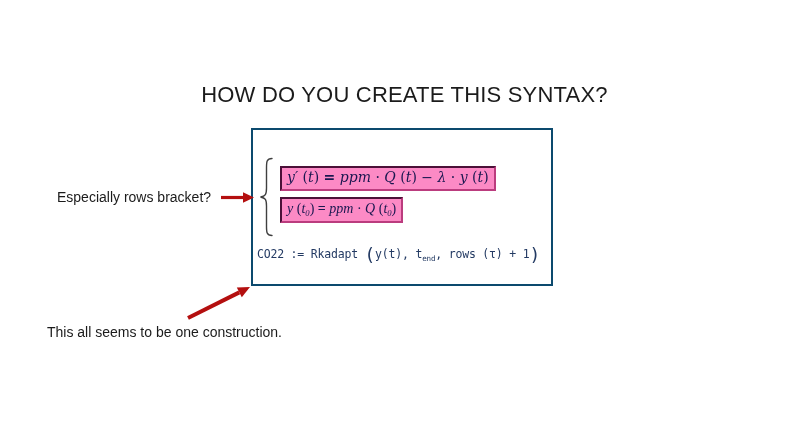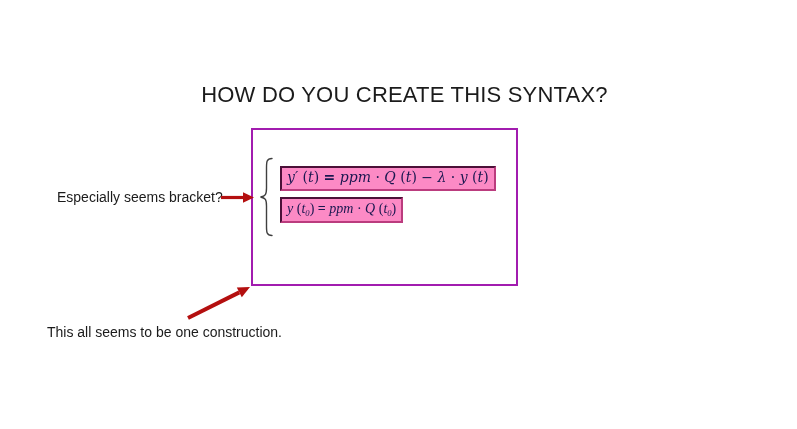--- a/index.html
+++ b/index.html
@@ -24,23 +24,23 @@
     font-size: 22px;
     font-weight: 400;
     color: #1b1b1b;
     letter-spacing: 0.2px;
     margin-left: 42px;
   }
   .math-box {
     position: absolute;
     left: 251px;
     top: 128px;
-    width: 267px;
+    width: 302px;
     height: 158px;
-    border: 2px solid #a21caf;
+    border: 2px solid #0c4a6e;
     background: #ffffff;
     box-sizing: border-box;
   }
   .brace {
     position: absolute;
     left: 6px;
     top: 27px;
   }
   .eq-row {
     position: absolute;
@@ -100,23 +100,24 @@
   <div class="math-box">
 
     <svg class="brace" width="16" height="80" viewBox="0 0 16 80">
       <path d="M13,1.5 C7.5,1.5 7.5,5 7.5,11 L7.5,31 C7.5,37.5 6.5,39 1.5,40 C6.5,41 7.5,42.5 7.5,49 L7.5,69 C7.5,75 7.5,78.5 13,78.5" fill="none" stroke="#3f3f3f" stroke-width="1.4" stroke-linecap="round"></path>
     </svg>
 
     <div class="eq-row eq-row-1"><span class="s-i">y′</span><span class="s-r"> (</span><span class="s-i">t</span><span class="s-r">) </span><span class="s-b">=</span><span class="s-r"> </span><span class="s-i">ppm</span><span class="s-r"> · </span><span class="s-i">Q</span><span class="s-r"> (</span><span class="s-i">t</span><span class="s-r">) </span><span class="s-r">−</span><span class="s-r"> </span><span class="s-i">λ</span><span class="s-r"> · </span><span class="s-i">y</span><span class="s-r"> (</span><span class="s-i">t</span><span class="s-r">)</span></div>
 
     <div class="eq-row eq-row-2"><span class="s-i">y</span><span class="s-r"> (</span><span class="s-i">t</span><span class="s-sub">0</span><span class="s-r">) </span><span class="s-b">=</span><span class="s-r"> </span><span class="s-i">ppm</span><span class="s-r"> · </span><span class="s-i">Q</span><span class="s-r"> (</span><span class="s-i">t</span><span class="s-sub">0</span><span class="s-r">)</span></div>
 
+    <div class="program-line"><span class="s-m">CO22 := Rkadapt </span><span class="s-big">(</span><span class="s-m">y(t), t</span><span class="s-msub">end</span><span class="s-m">, rows (τ) + 1</span><span class="s-big">)</span></div>
   </div>
 
-  <div class="annotation-label label-bracket">Especially seems bracket?</div>
+  <div class="annotation-label label-bracket">Especially rows bracket?</div>
 
   <div class="annotation-label label-construction">This all seems to be one construction.</div>
 
   <svg class="arrows-overlay">
     <g>
       <line x1="221" y1="197.5" x2="244" y2="197.5" stroke="#b40f0f" stroke-width="3.2"></line>
       <polygon points="254,197.5 243,192.3 243,202.7" fill="#b40f0f"></polygon>
     </g>
     <g>
       <line x1="188" y1="318" x2="239.3" y2="292.4" stroke="#b40f0f" stroke-width="4"></line>

